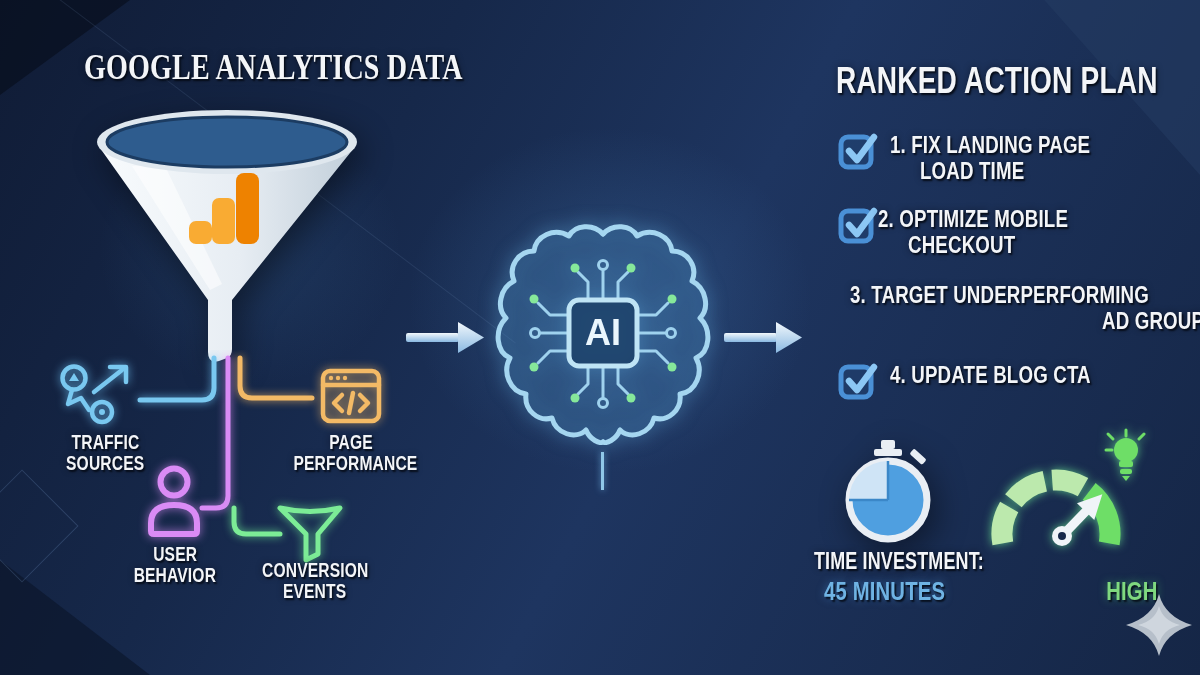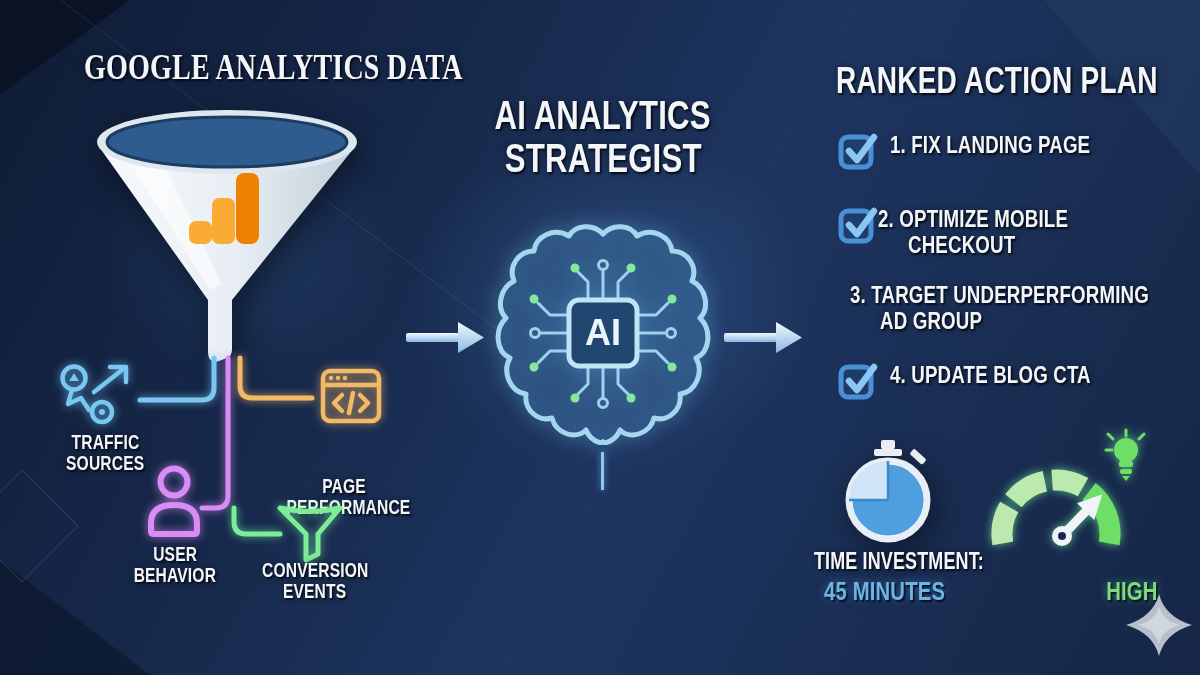--- a/index.html
+++ b/index.html
@@ -102,37 +102,33 @@
   <svg class="abs gl-orange" style="left:320px;top:364px;" width="62" height="64" viewBox="0 0 62 62" fill="none" stroke="#f3ba66" stroke-width="4.5" stroke-linecap="round" stroke-linejoin="round">
     <rect x="3" y="6" width="56" height="50" rx="7" fill="rgba(243,186,102,0.08)"></rect>
     <path d="M3,20 H59"></path>
     <circle cx="11" cy="13" r="2.2" fill="#f3ba66" stroke="none"></circle>
     <circle cx="18" cy="13" r="2.2" fill="#f3ba66" stroke="none"></circle>
     <circle cx="25" cy="13" r="2.2" fill="#f3ba66" stroke="none"></circle>
     <path d="M22,30 L14,38 L22,46"></path>
     <path d="M40,30 L48,38 L40,46"></path>
     <path d="M33,28 L29,48"></path>
   </svg>
-  <div class="abs txt center" style="left:269px;top:432px;width:150px;margin-top:44px;">
+  <div class="abs txt center" style="left:276px;top:432px;width:150px;">
     <div class="lbl"><span class="cx">PAGE</span></div>
     <div class="lbl"><span class="cx">PERFORMANCE</span></div>
   </div>
 
   <svg class="abs gl-green" style="left:272px;top:498px;" width="76" height="66" viewBox="0 0 76 66" fill="none" stroke="#7cec96" stroke-width="5" stroke-linecap="round" stroke-linejoin="round">
     <path d="M8,10 Q38,17 68,10 L46,36 V56 L34,62 V36 Z"></path>
   </svg>
   <div class="abs txt center" style="left:240px;top:560px;width:150px;">
     <div class="lbl"><span class="cx">CONVERSION</span></div>
     <div class="lbl"><span class="cx">EVENTS</span></div>
   </div>
 
-  <div class="abs txt center h1c" style="left:440px;top:94px;width:326px;">
-    <div><span class="cx">AI ANALYTICS</span></div>
-    <div><span class="cx">STRATEGIST</span></div>
-  </div>
 
   <svg class="abs" style="left:404px;top:318px;" width="82" height="38" viewBox="0 0 82 38">
     <defs>
         <linearGradient id="ag1" x1="0" y1="0" x2="0" y2="1">
           <stop offset="0" stop-color="#f2f8fc"></stop>
           <stop offset="1" stop-color="#8ab9e2"></stop>
         </linearGradient>
       </defs>
     <rect x="2" y="15" width="53" height="9" rx="2" fill="url(#ag1)"></rect>
     <polygon points="54,4 80,19.5 54,35" fill="url(#ag1)"></polygon>
@@ -194,35 +190,36 @@
     <span class="cxl">RANKED ACTION PLAN</span>
   </div>
 
   <div class="abs row" style="left:838px;top:130px;width:360px;">
     <svg width="40" height="40" viewBox="0 0 40 40" fill="none">
       <rect x="3" y="7" width="30" height="30" rx="7" stroke="#4a90d6" stroke-width="5" fill="rgba(40,90,150,0.25)"></rect>
       <path d="M11,21 L19,30 L36,7" stroke="#8cc7f4" stroke-width="6.5" stroke-linecap="round" stroke-linejoin="round"></path>
     </svg>
     <div class="txt" style="margin-left:12px;padding-top:2px;">
       <div class="chk-line"><span class="cxl">1. FIX LANDING PAGE</span></div>
+      <div class="chk-line chk-line2"><span class="cxl">LOAD TIME</span></div>
     </div>
   </div>
 
   <div class="abs row" style="left:838px;top:204px;width:360px;">
     <svg width="40" height="40" viewBox="0 0 40 40" fill="none">
       <rect x="3" y="7" width="30" height="30" rx="7" stroke="#4a90d6" stroke-width="5" fill="rgba(40,90,150,0.25)"></rect>
       <path d="M11,21 L19,30 L36,7" stroke="#8cc7f4" stroke-width="6.5" stroke-linecap="round" stroke-linejoin="round"></path>
     </svg>
     <div class="txt" style="padding-top:2px;">
       <div class="chk-line"><span class="cxl">2. OPTIMIZE MOBILE</span></div>
       <div class="chk-line chk-line2"><span class="cxl">CHECKOUT</span></div>
     </div>
   </div>
 
-  <div class="abs row" style="left:838px;top:280px;width:360px;">
+  <div class="abs row" style="left:838px;top:280px;width:360px;text-align:right;">
     <svg width="40" height="40" viewBox="0 0 40 40" fill="none">
       <rect x="3" y="7" width="30" height="30" rx="7" stroke="#4a90d6" stroke-width="5" fill="rgba(40,90,150,0.25)"></rect>
       <path d="M11,21 L19,30 L36,7" stroke="#8cc7f4" stroke-width="6.5" stroke-linecap="round" stroke-linejoin="round"></path>
     </svg>
     <div class="txt" style="margin-left:12px;padding-top:2px;">
       <div class="chk-line"><span class="cxl">3. TARGET UNDERPERFORMING</span></div>
       <div class="chk-line chk-line2"><span class="cxl">AD GROUP</span></div>
     </div>
   </div>
 

